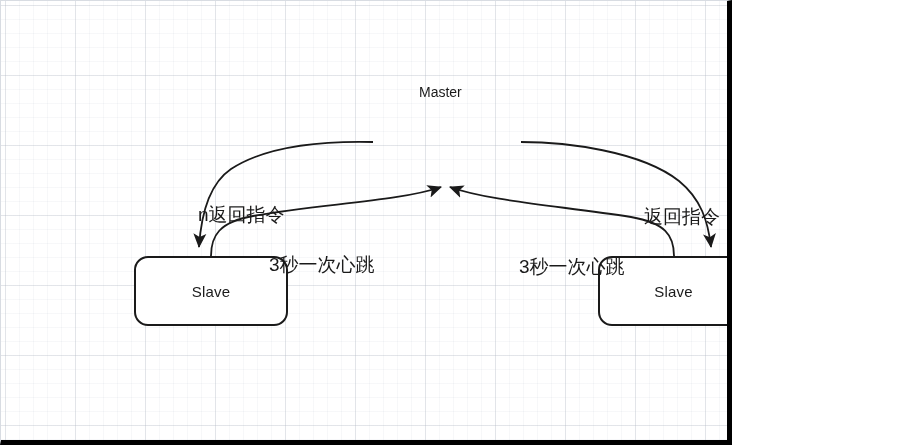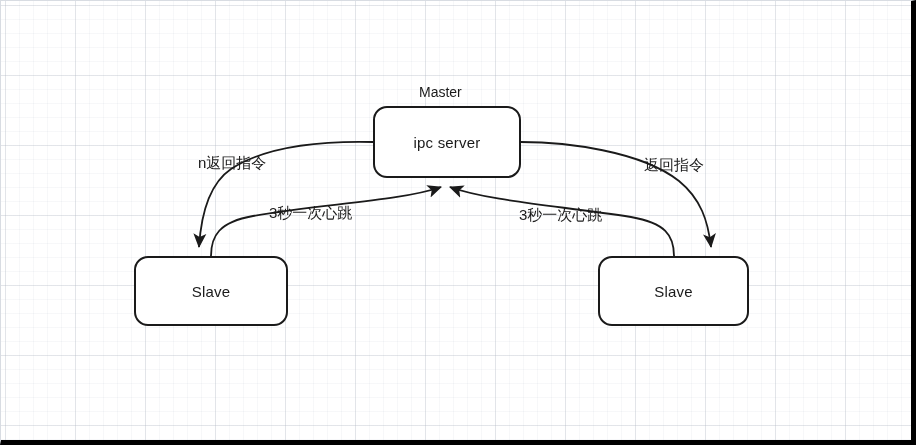--- a/index.html
+++ b/index.html
@@ -2,21 +2,21 @@
 <html><head>
 <meta charset="utf-8">
 <style>
   html, body {
     margin: 0;
     padding: 0;
     background: #ffffff;
   }
   #canvas {
     position: relative;
-    width: 916px;
+    width: 732px;
     height: 445px;
     box-sizing: border-box;
     background-color: #ffffff;
     background-image:
       linear-gradient(to right, rgba(180,186,196,0.30) 1px, transparent 1px),
       linear-gradient(to bottom, rgba(180,186,196,0.30) 1px, transparent 1px),
       linear-gradient(to right, rgba(205,210,218,0.16) 1px, transparent 1px),
       linear-gradient(to bottom, rgba(205,210,218,0.16) 1px, transparent 1px);
     background-size:
       70px 70px,
@@ -75,24 +75,25 @@
     font-size: 14px;
     color: #1a1a1a;
     white-space: nowrap;
   }
   #caption-master {
     left: 418px;
     top: 83px;
   }
   .edge-label {
     position: absolute;
-    font-size: 15px;
+    font-size: 19px;
     color: #1a1a1a;
     white-space: nowrap;
     background: transparent;
+    margin-top: 48px;
   }
   #label-return-left {
     left: 197px;
     top: 153px;
   }
   #label-return-right {
     left: 643px;
     top: 155px;
   }
   #label-heartbeat-left {
@@ -120,23 +121,20 @@
 
     <path d="M520,141 C565,141 640,150 678,180 C700,198 707,220 710,246" fill="none" stroke="#1a1a1a" stroke-width="1.8" marker-end="url(#arrowhead)"></path>
 
     <path d="M210,255 C210,235 218,221 252,215 C320,203 400,200 440,186" fill="none" stroke="#1a1a1a" stroke-width="1.8" marker-end="url(#arrowhead)"></path>
 
     <path d="M673,255 C673,234 664,222 630,216 C560,205 487,200 449,186" fill="none" stroke="#1a1a1a" stroke-width="1.8" marker-end="url(#arrowhead)"></path>
   </svg>
 
   <div class="caption" id="caption-master">Master</div>
 
-  <div class="node" id="node-master">
-    <span>ipc server</span>
-  </div>
 
   <div class="node" id="node-slave-left">
     <span>Slave</span>
   </div>
 
   <div class="node" id="node-slave-right">
     <span>Slave</span>
   </div>
 
   <div class="edge-label" id="label-return-left">n返回指令</div>

